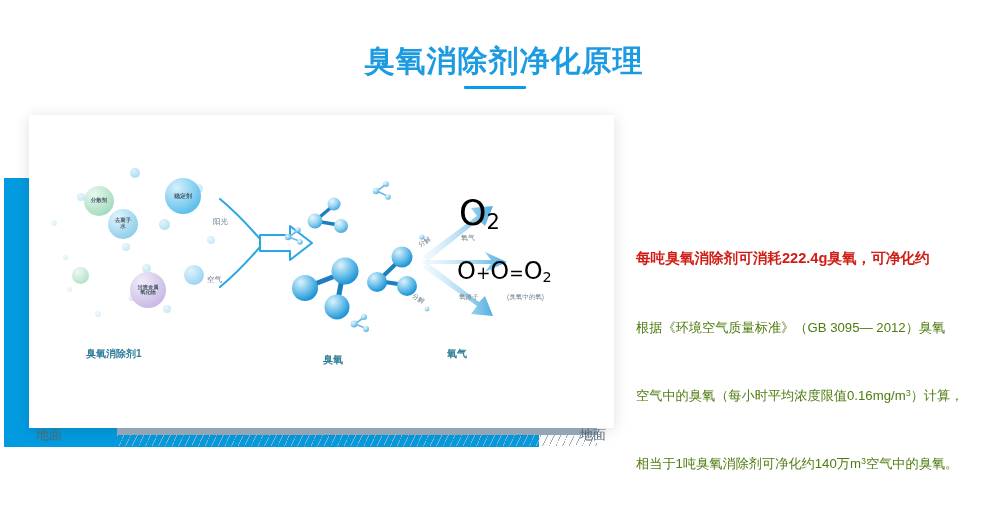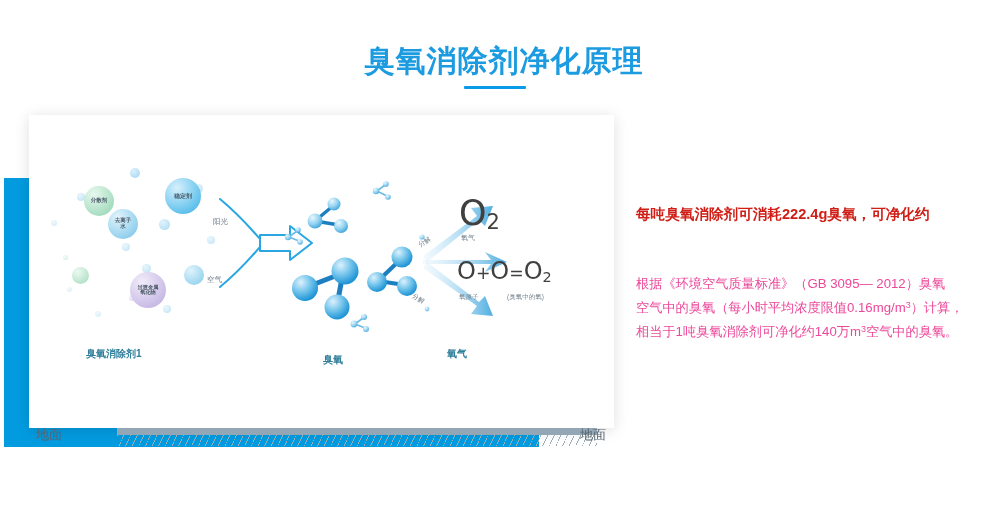--- a/index.html
+++ b/index.html
@@ -61,37 +61,37 @@
     position:absolute;font-size:13px;color:#56646e;white-space:nowrap;
   }
 
   .caption{
     position:absolute;font-size:10px;font-weight:bold;
     color:#2E7D9A;white-space:nowrap;
   }
 
   
   .formula{
-    position:absolute;color:#404040;white-space:nowrap;
+    position:absolute;color:#000000;white-space:nowrap;
     font-family:"DejaVu Sans",sans-serif;
   }
   .formula .sub{font-size:0.60em;vertical-align:-0.18em;}
 
   
   .rt-head{
     position:absolute;left:632px;top:203px;width:352px;
     font-size:14.6px;font-weight:bold;line-height:1.62;
     color:#D01E16;
   }
   .rt-body{
     position:absolute;left:632px;top:272px;width:360px;
     font-size:13.2px;line-height:1.80;
-    color:#ec4899;
-  }
-  .nowrapline{display:block;white-space:nowrap;}
+    color:#4d7c0f;
+  }
+  .nowrapline{display:block;white-space:nowrap;margin-top:44px;}
   sup.m3{font-size:0.68em;vertical-align:0.42em;}
 </style>
 </head>
 <body>
 
 <div class="stage">
 
   <div class="title">臭氧消除剂净化原理</div>
   <div class="title-rule"></div>
 

